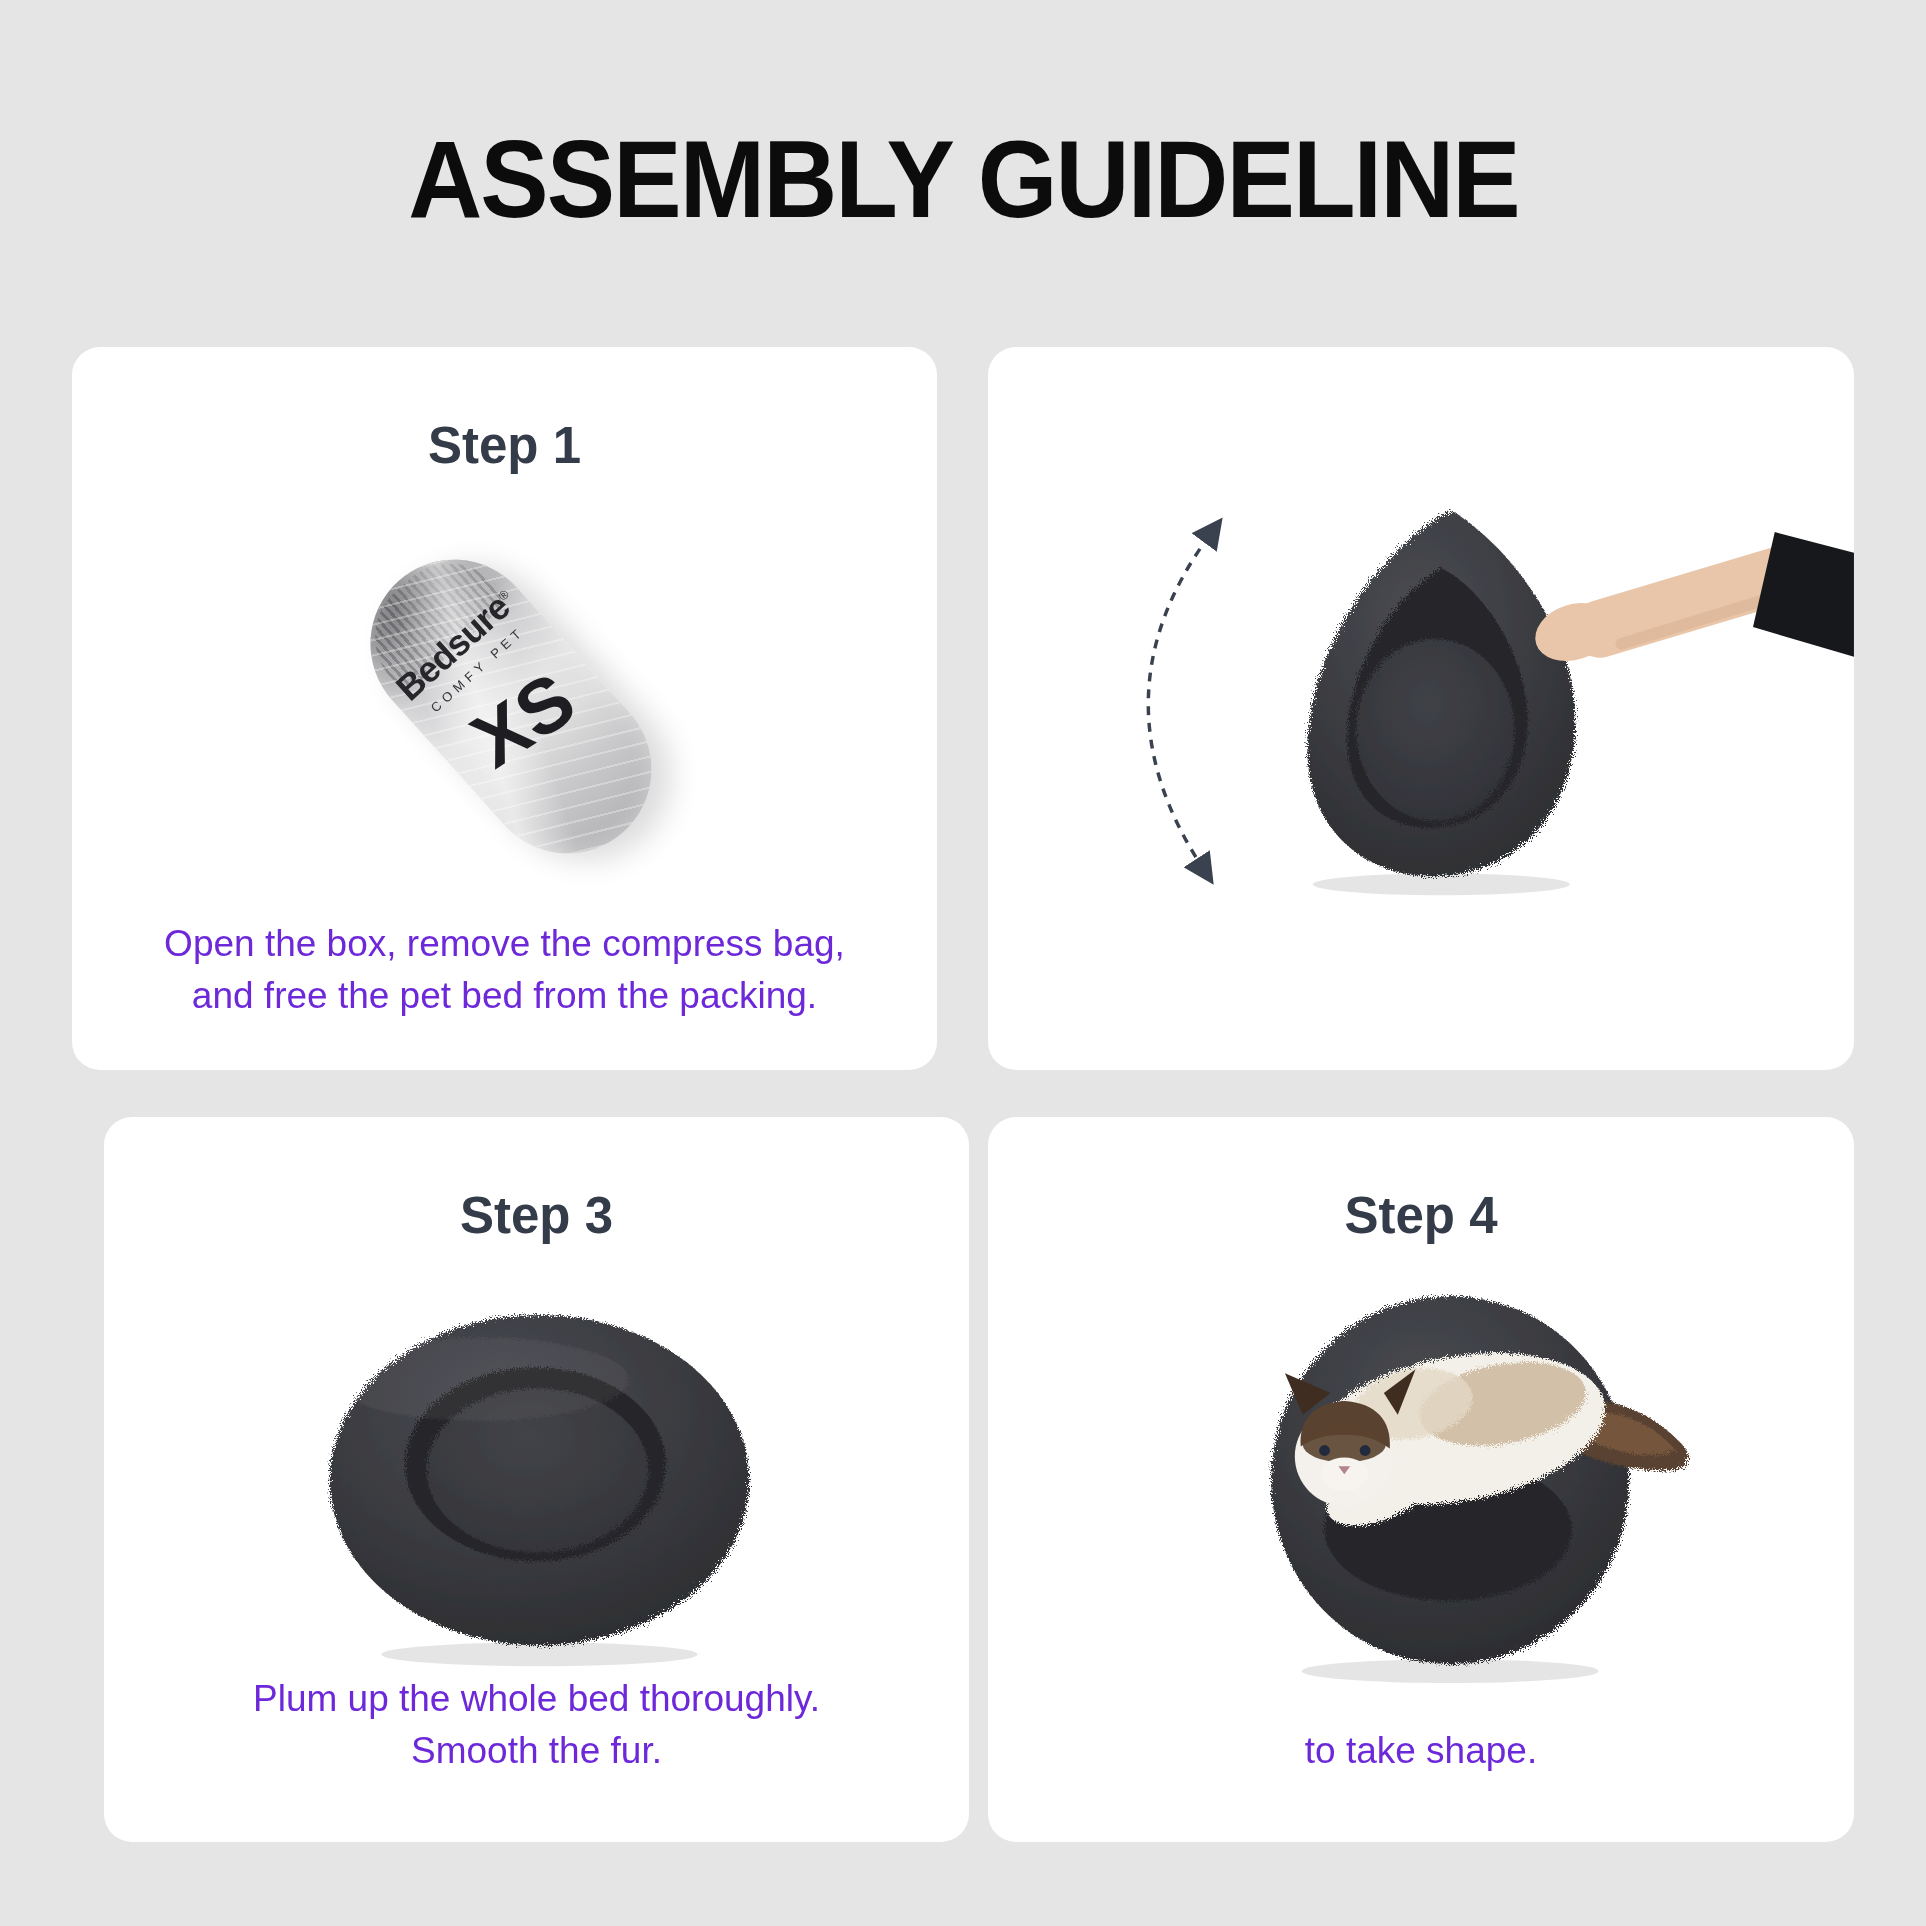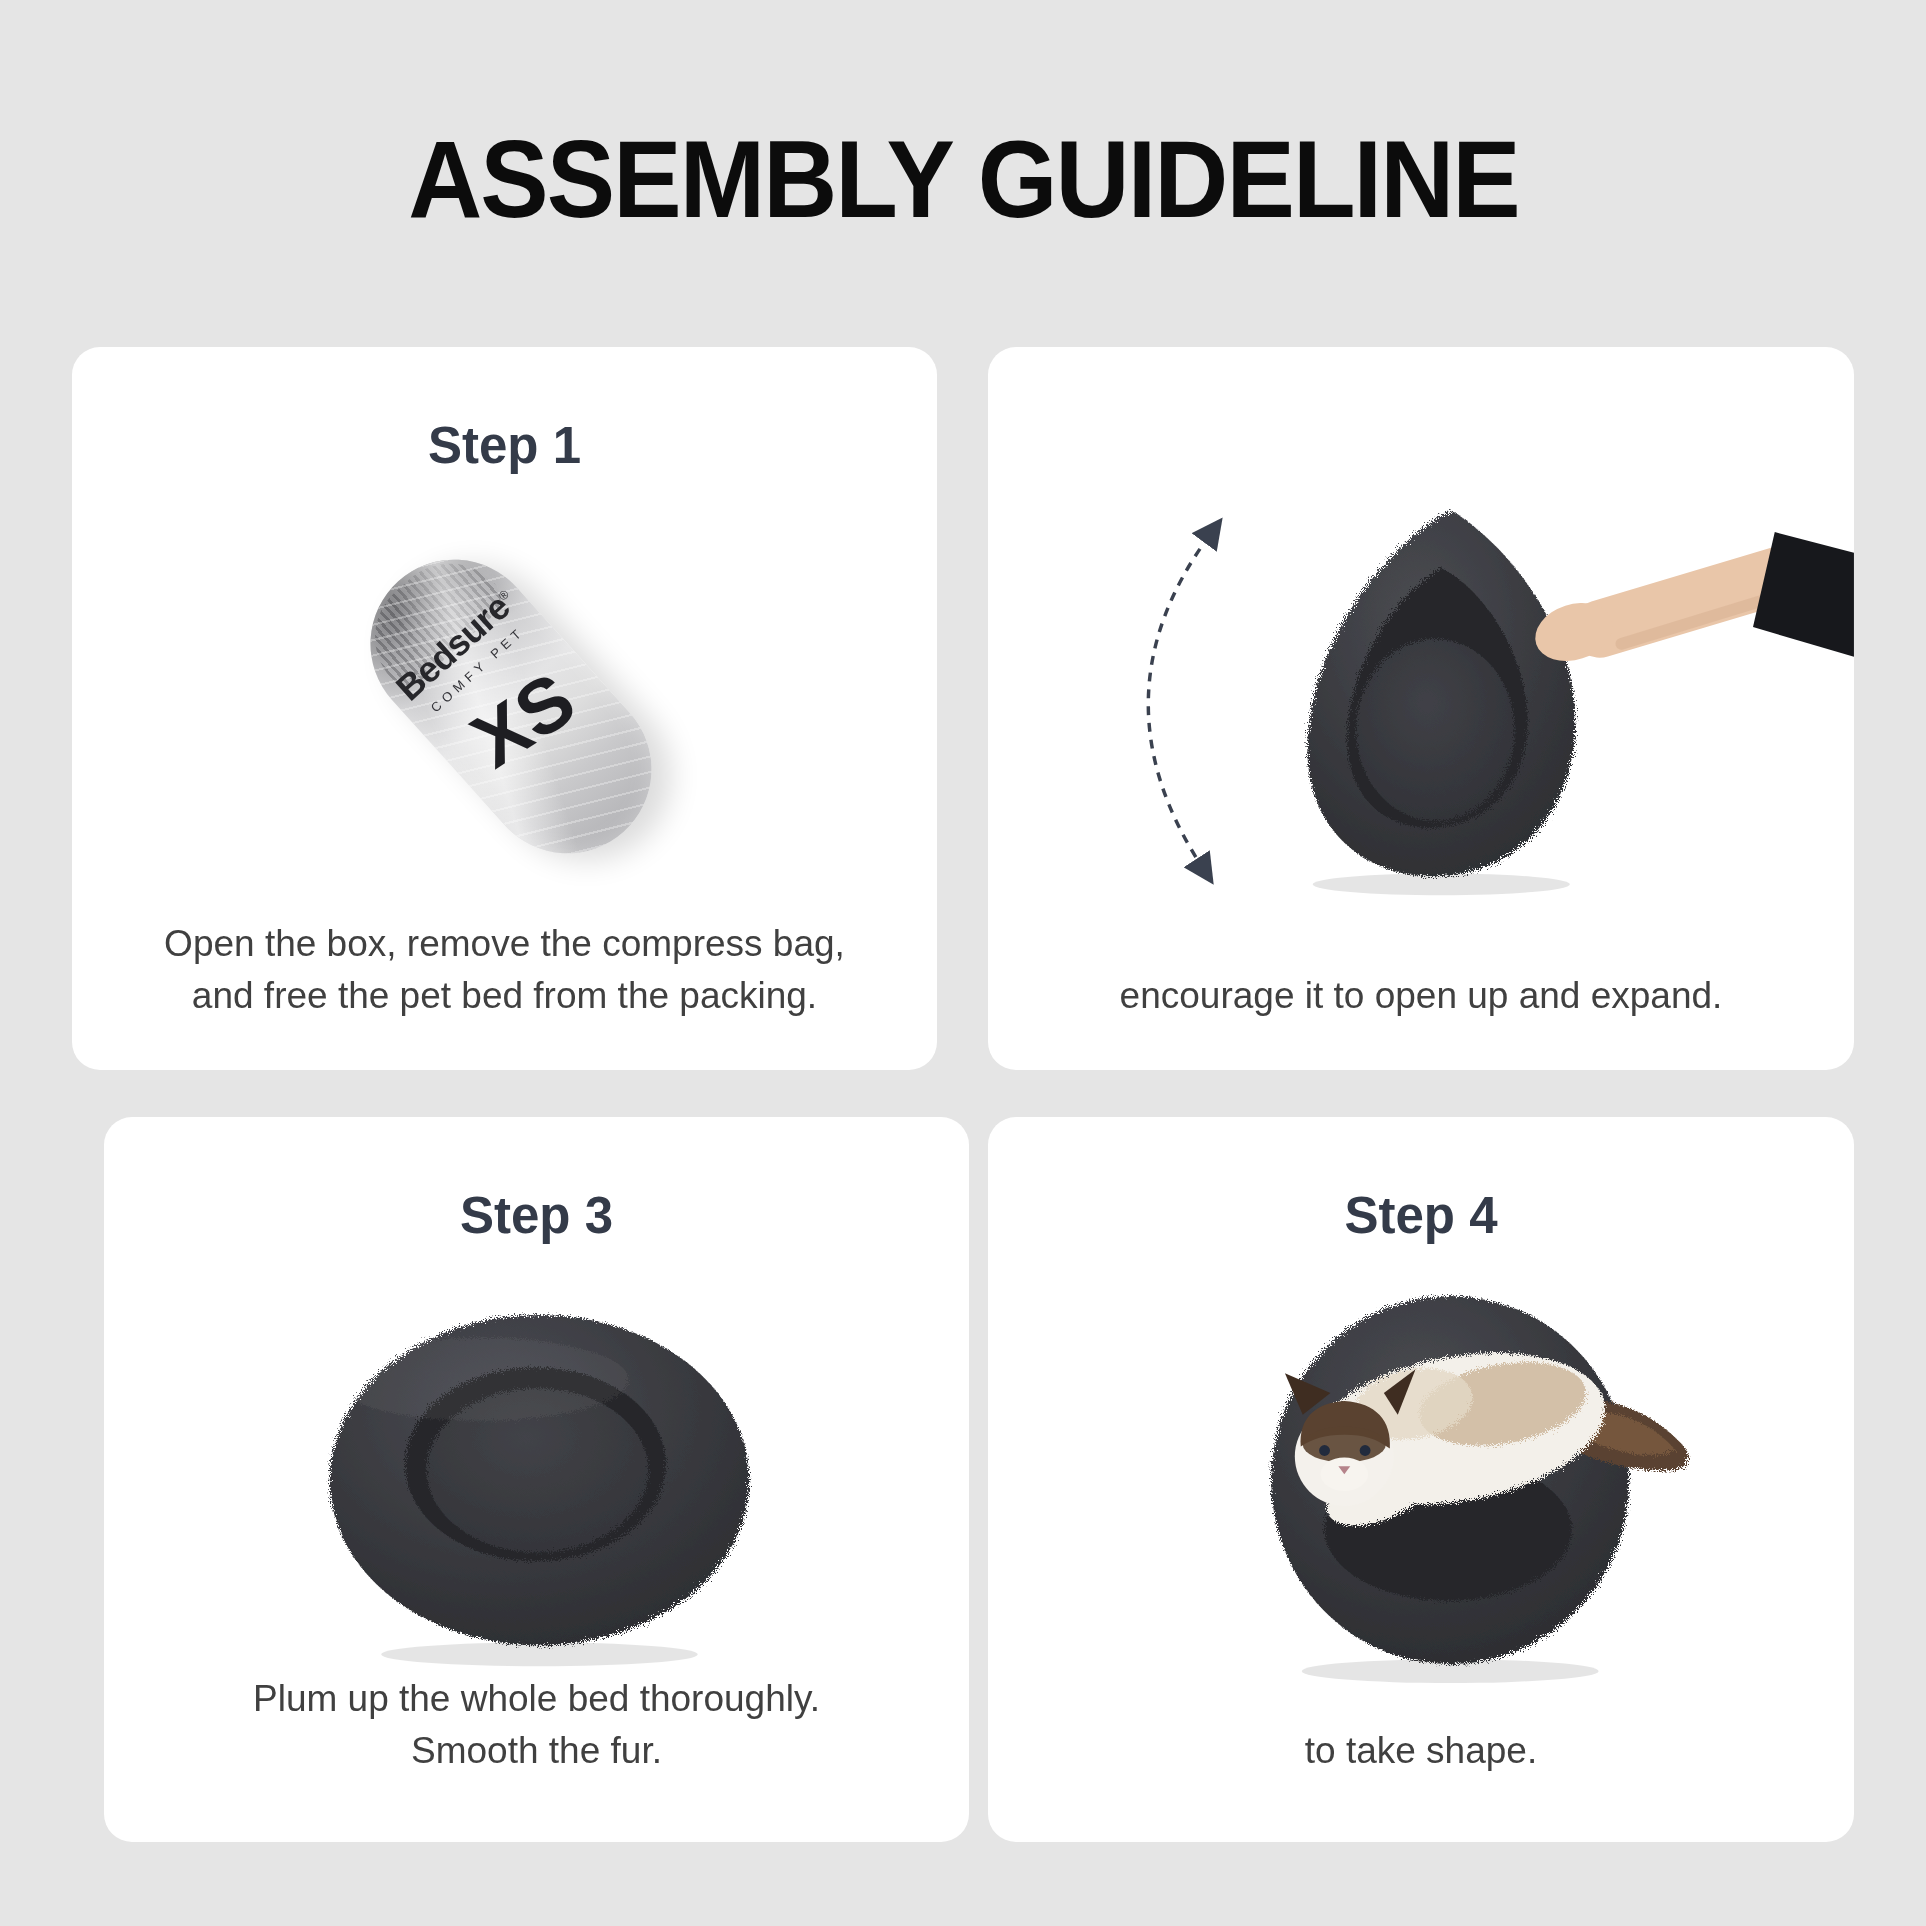--- a/index.html
+++ b/index.html
@@ -25,21 +25,21 @@
   #card2{left:988px;top:347px;width:866px;height:723px;}
   #card3{left:72px;top:1117px;width:865px;height:725px;margin-left:32px;}
   #card4{left:988px;top:1117px;width:866px;height:725px;}
   .step-label{
     position:absolute;top:73px;left:0;width:100%;
     text-align:center;margin:0;
     font-size:51px;font-weight:700;color:#343b49;line-height:1;
   }
   .caption{
     position:absolute;left:30px;right:30px;margin:0;
-    text-align:center;font-size:37px;font-weight:400;color:#404040;
+    text-align:center;font-size:37px;font-weight:400;color:#6d28d9;
     line-height:52px;
   }
   .row1 .caption{bottom:48px;}
   .row2 .caption{bottom:65px;text-align:center;}
   .cap-line{display:block;}
   .illu{position:absolute;inset:0;}
   .illu-svg{position:absolute;left:0;top:94px;width:100%;height:475px;display:block;}
 
   
   .bag{
@@ -128,21 +128,20 @@
       <ellipse cx="452" cy="292" rx="80" ry="92" fill="url(#cg2)"></ellipse>
     </g>
     <g>
       <path d="M 802,135 L 618,190" stroke="#e9c6a9" stroke-width="58" stroke-linecap="round" fill="none"></path>
       <path d="M 780,162 L 640,205" stroke="#d9b394" stroke-width="12" stroke-linecap="round" fill="none" opacity="0.6"></path>
       <ellipse cx="592" cy="193" rx="40" ry="28" transform="rotate(-18 592 193)" fill="#e9c6a9"></ellipse>
       <path d="M 795,92 L 875,113 L 875,218 L 773,188 Z" fill="#17181c"></path>
     </g>
   </svg>
   <p class="caption">
-    <span class="cap-line">encourage it to open up and expand.</span>
   </p>
 </section>
 
 <section class="card row2" id="card3">
   <h2 class="step-label">Step 3</h2>
   <svg class="illu-svg" viewBox="0 0 874 480">
     <defs>
       <radialGradient id="bg3" cx="42%" cy="28%" r="80%">
         <stop offset="0%" stop-color="#4b4c52"></stop>
         <stop offset="55%" stop-color="#393a3f"></stop>

